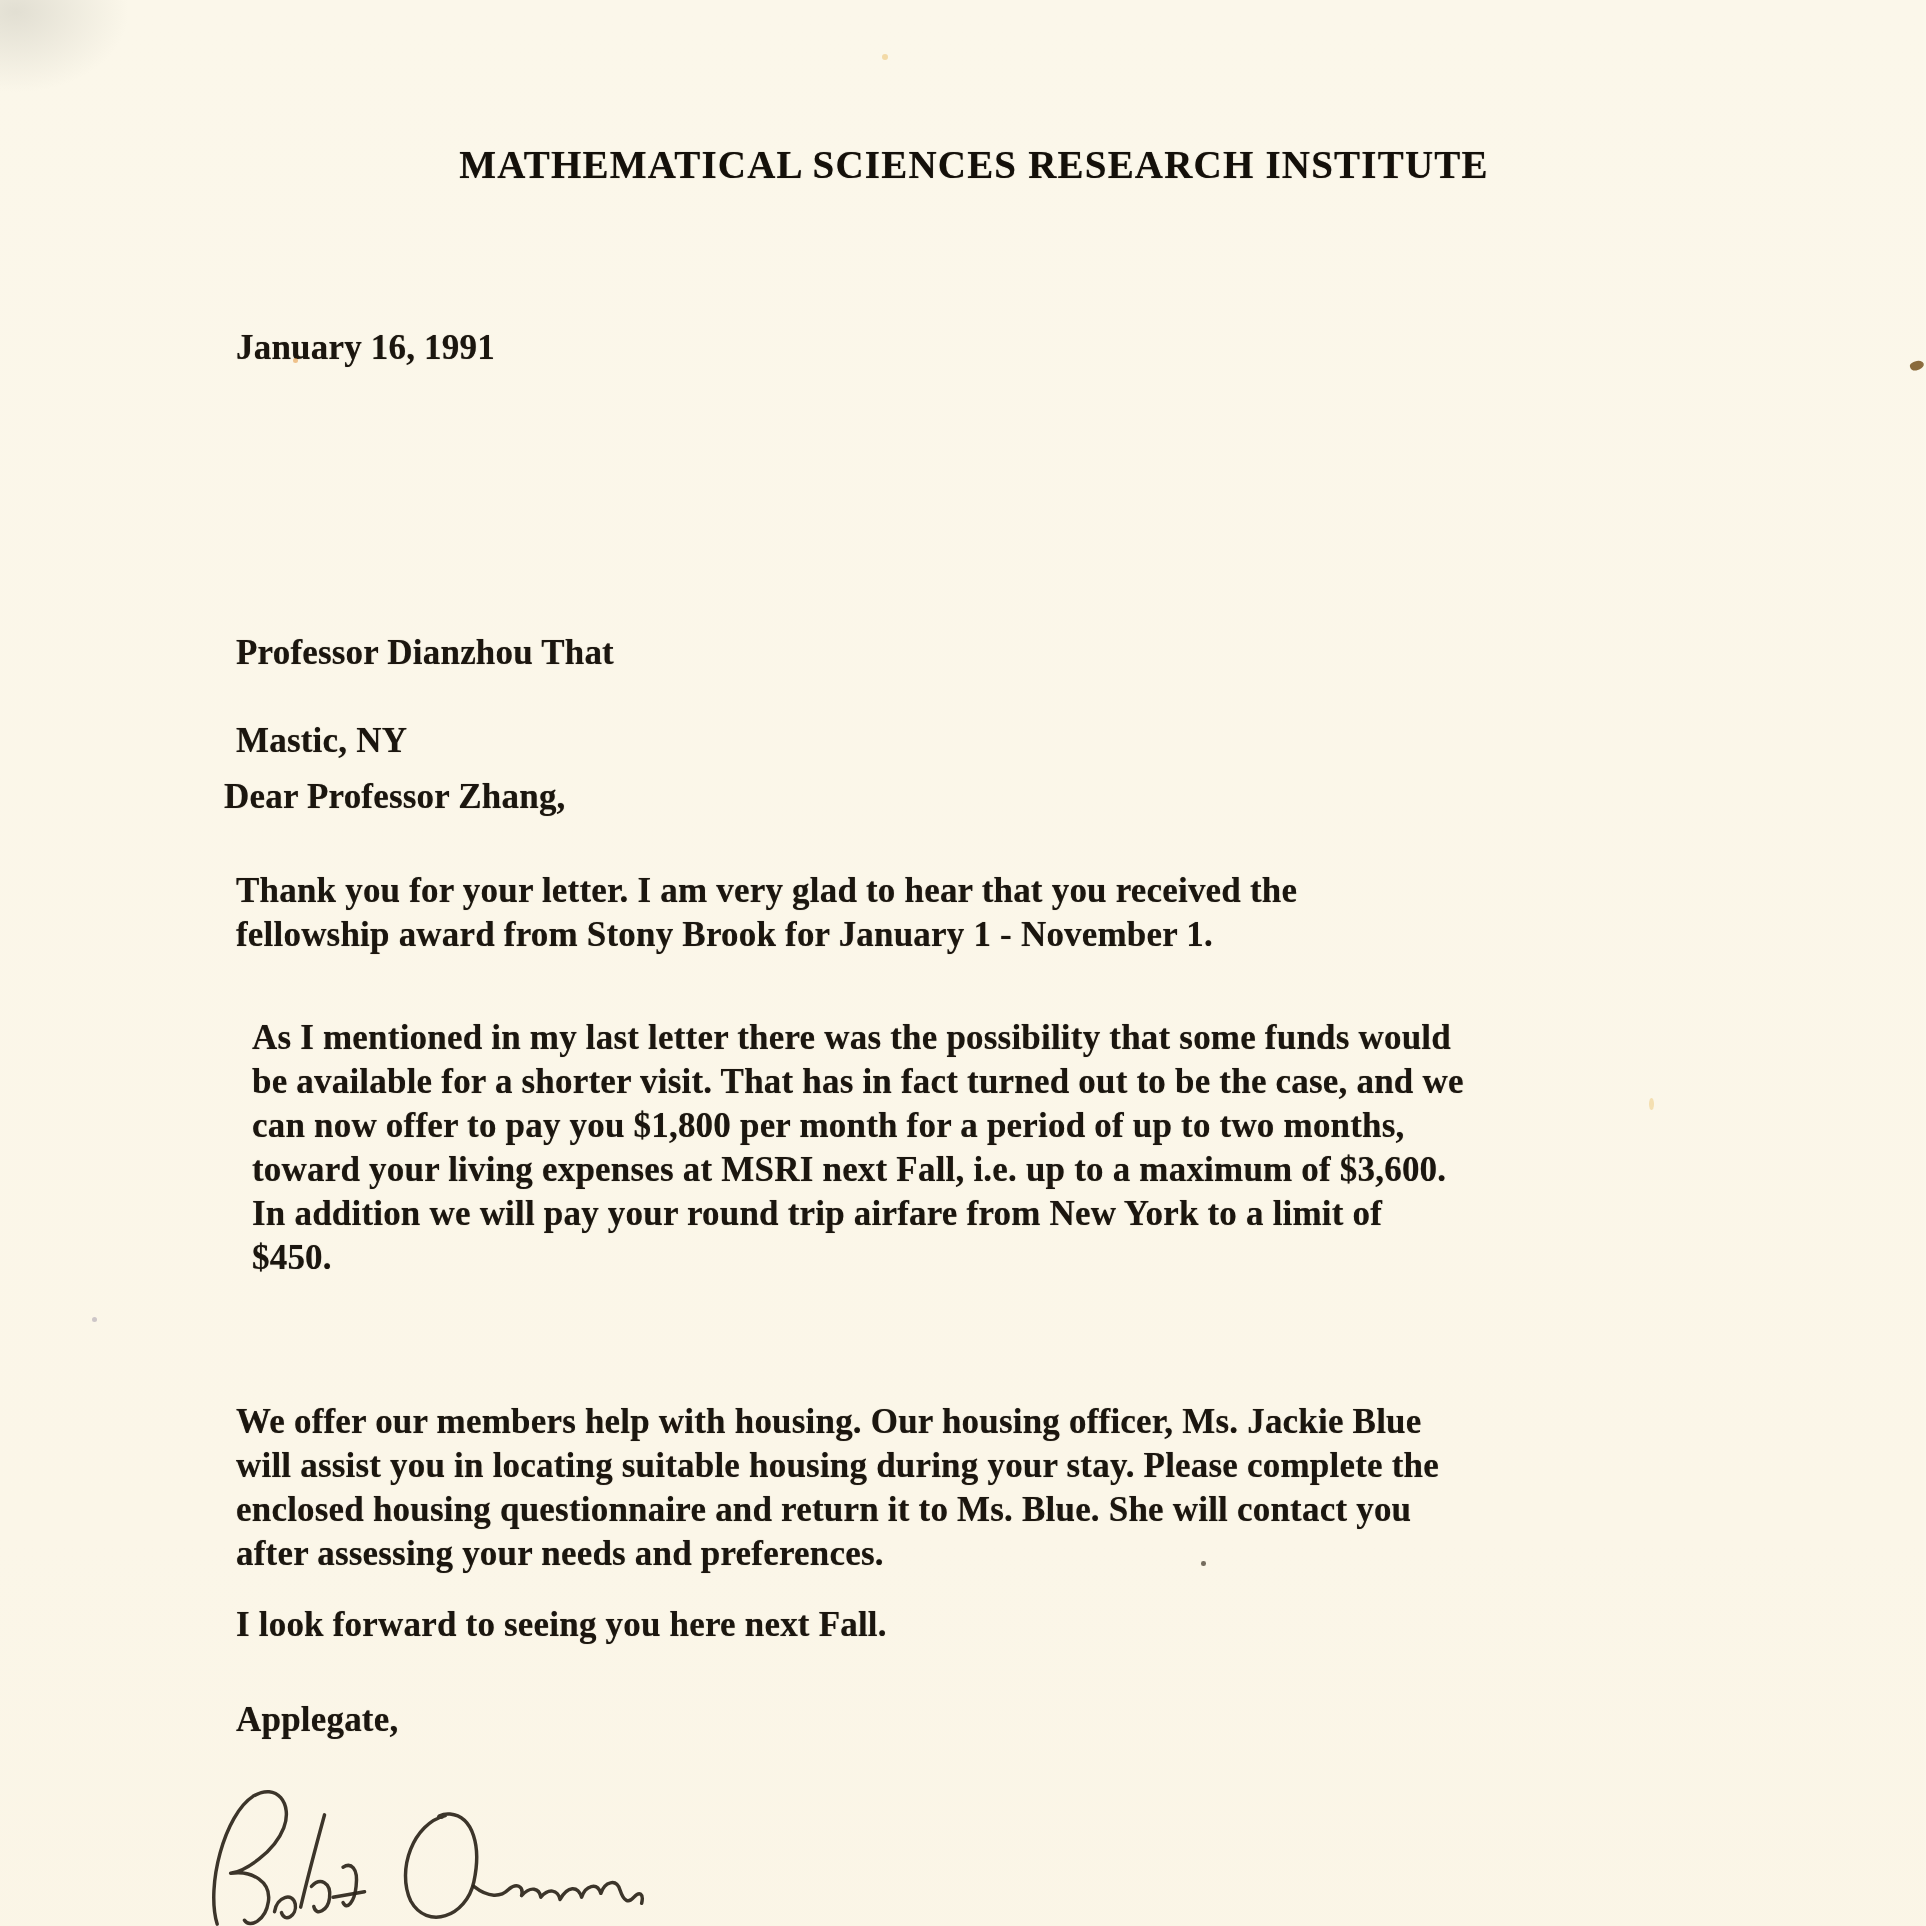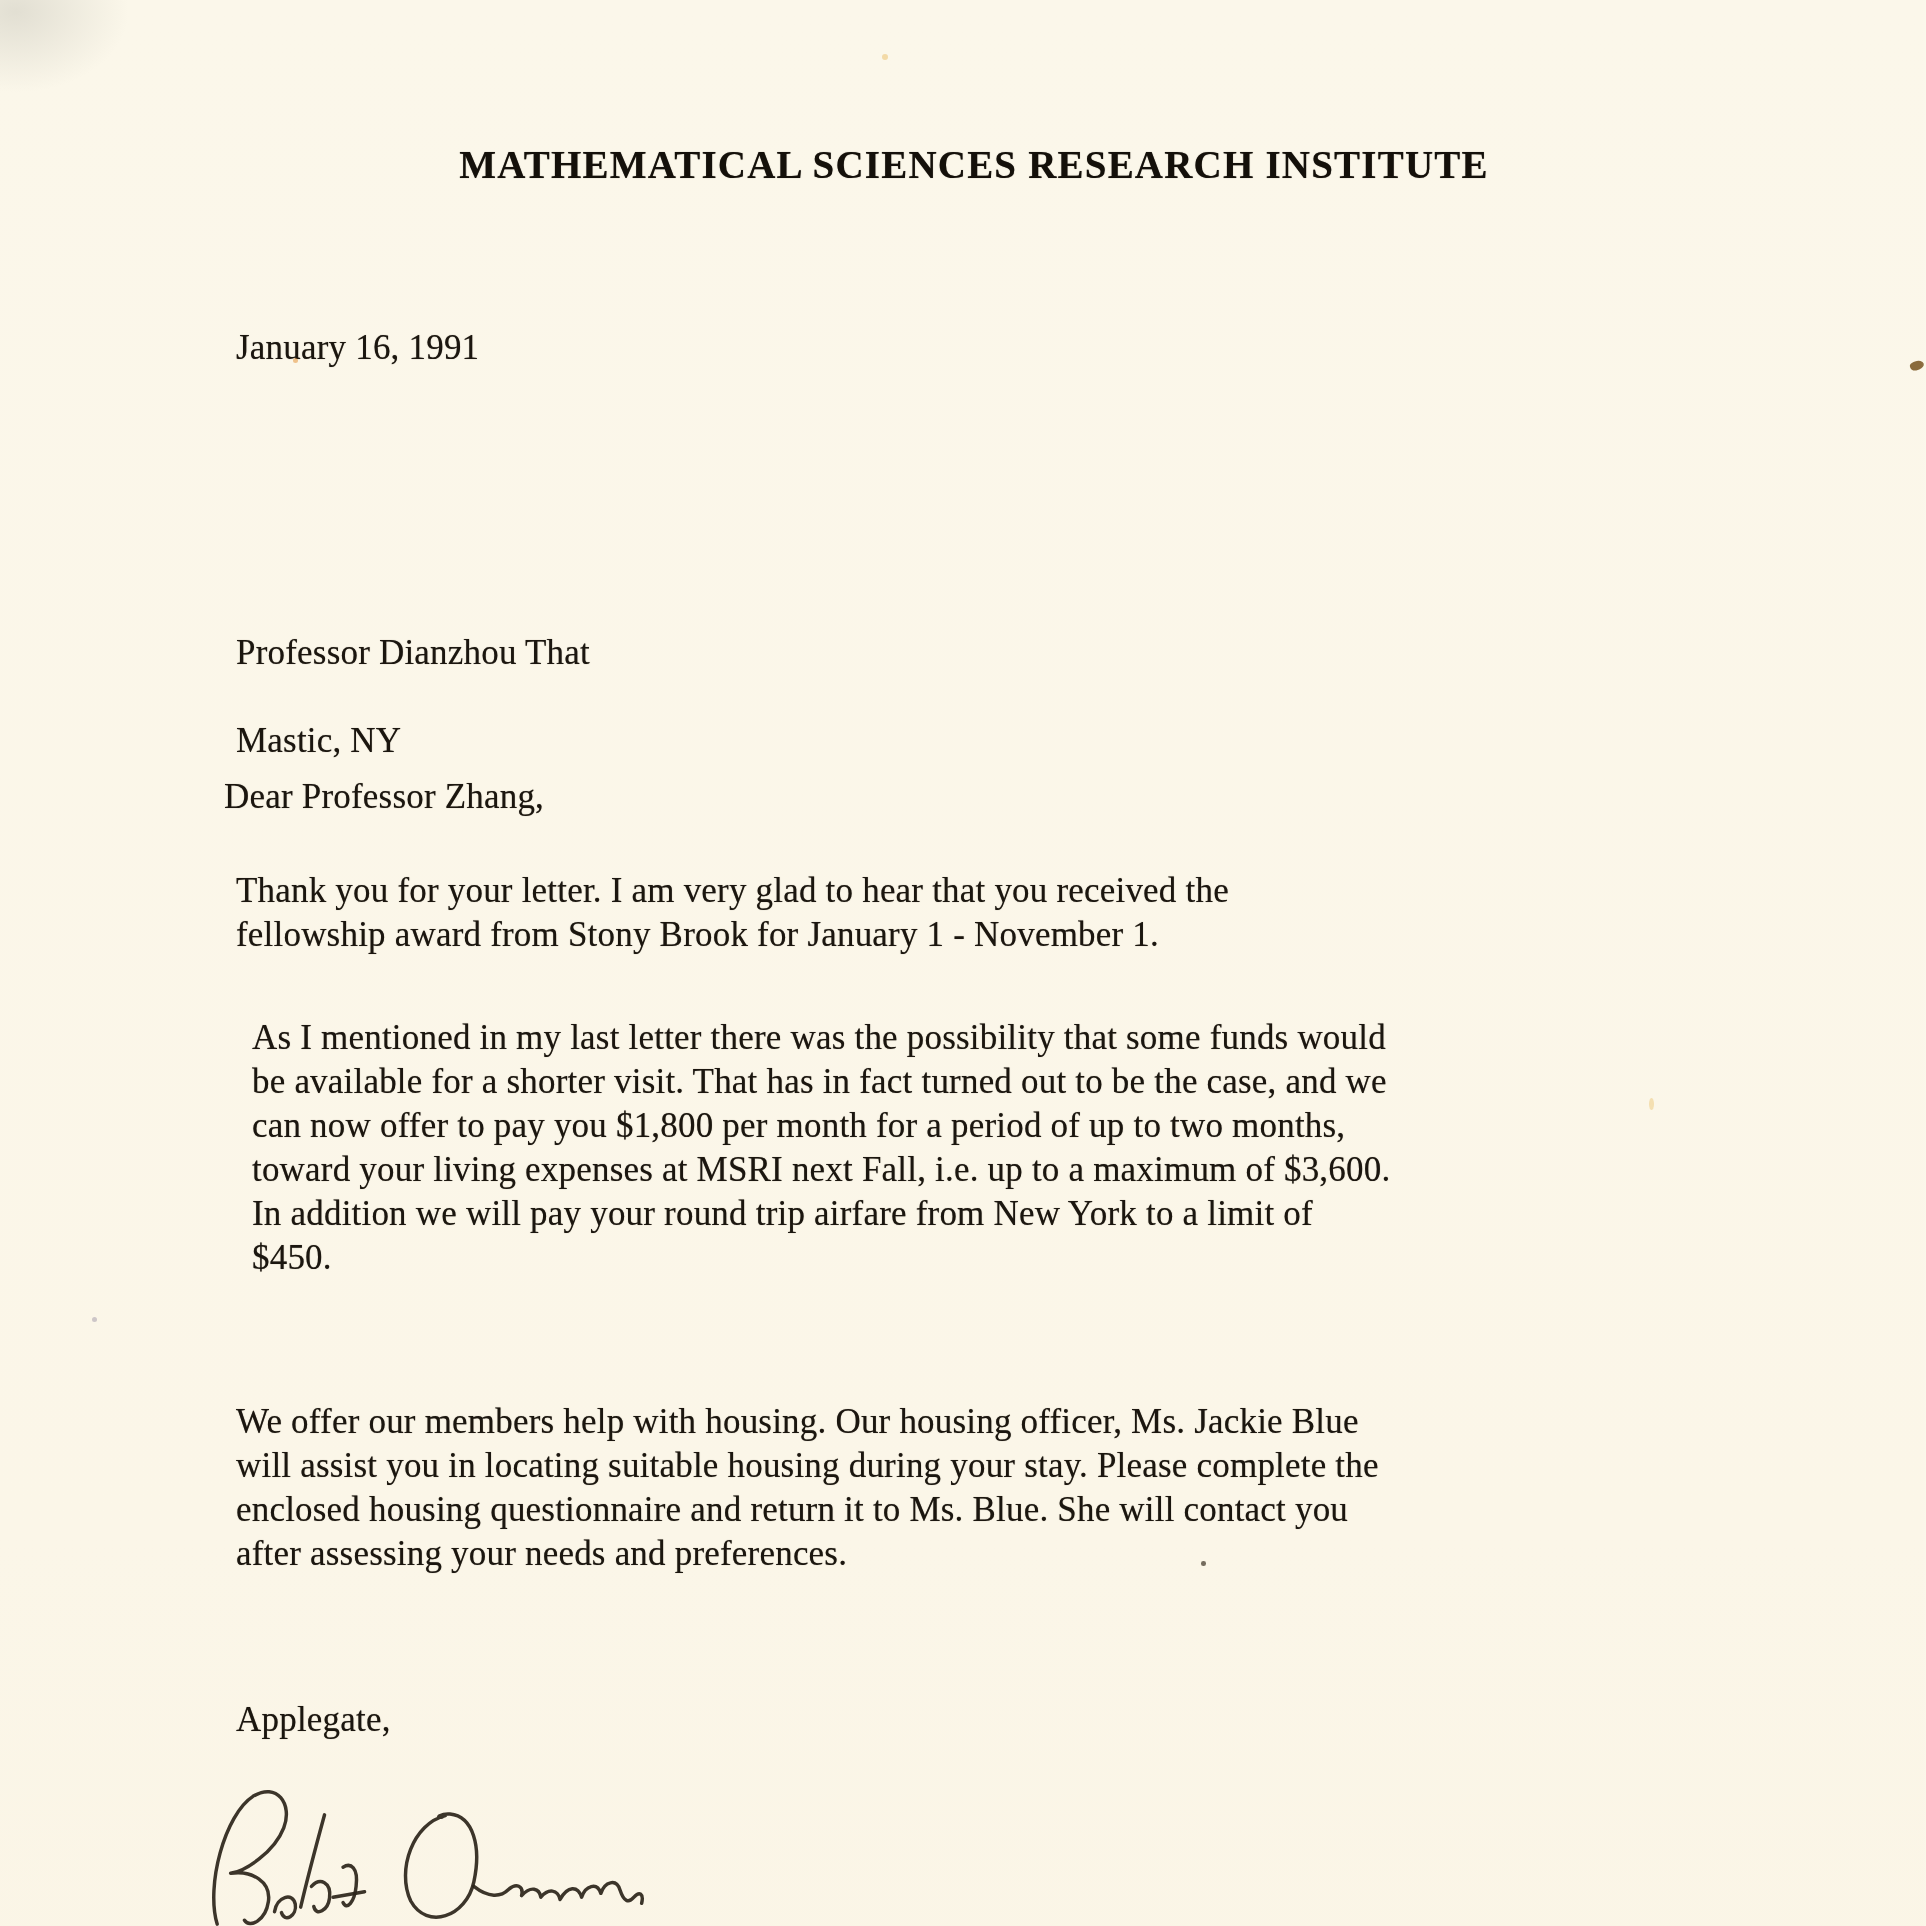--- a/index.html
+++ b/index.html
@@ -19,20 +19,21 @@
     color: #1b160f;
   }
   .typed {
     position: absolute;
     font-size: 35px;
     line-height: 44px;
     letter-spacing: 0.2px;
     white-space: pre-line;
     color: #1b160f;
     text-shadow: 0 0 0.8px rgba(25,18,8,0.55);
+    font-weight: bold;
   }
   #letterhead-title {
     position: absolute;
     top: 142px; left: 0; width: 100%;
     text-align: center;
     font-size: 39px;
     font-weight: bold;
     letter-spacing: 1.2px;
     color: #14100a;
     text-shadow: 0 0 0.8px rgba(20,14,6,0.6);
@@ -90,20 +91,21 @@
   <div id="paragraph-2" class="typed">As I mentioned in my last letter there was the possibility that some funds would
 be available for a shorter visit.  That has in fact turned out to be the case, and we
 can now offer to pay you $1,800 per month for a period of up to two months,
 toward your living expenses at MSRI next Fall, i.e. up to a maximum of $3,600.
 In addition we will pay your round trip airfare from New York to a limit of
 $450.</div>
   <div id="paragraph-3" class="typed">We offer our members help with housing.  Our housing officer, Ms. Jackie Blue
 will assist you in locating suitable housing during your stay.  Please complete the
 enclosed housing questionnaire and return it to Ms. Blue.  She will contact you
 after assessing your needs and preferences.</div>
+  <div id="paragraph-4" class="typed">I look forward to seeing you here next Fall.</div>
 
   <div id="closing-line" class="typed">Applegate,</div>
 
   <svg id="signature-svg" viewBox="0 0 1320 420" preserveAspectRatio="xMidYMid meet" aria-label="Robert Osserman signature">
     <path d="M55,400 C25,300 75,115 148,68 C210,30 252,88 228,150 C203,214 128,262 90,268 C146,260 196,290 188,342 C181,390 140,412 126,390"></path>
     <path d="M204,368 C210,328 252,316 258,348 C263,378 230,398 222,370"></path>
     <path d="M272,356 C286,296 322,160 334,116"></path>
     <path d="M300,302 C322,278 352,290 347,332 C343,364 312,382 306,354"></path>
     <path d="M356,330 L438,316"></path>
     <path d="M382,252 C402,240 422,252 416,302 C412,342 392,366 382,344"></path>

